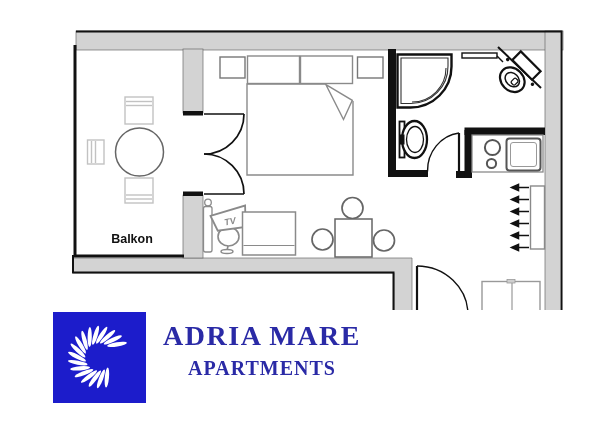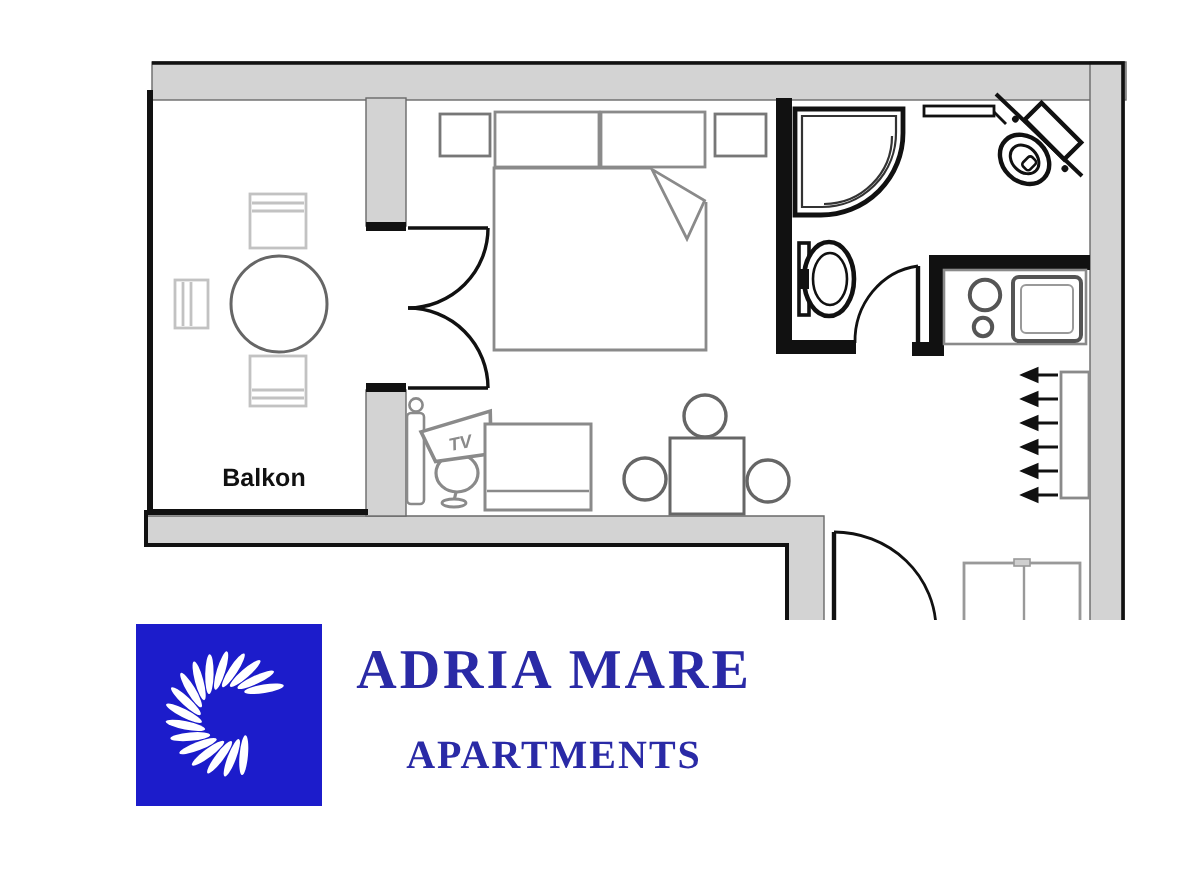--- a/index.html
+++ b/index.html
@@ -1,26 +1,26 @@
 <!DOCTYPE html>
 <html><head>
 <meta charset="utf-8">
 <style>
   html,body{margin:0;padding:0;background:#fff;}
   #stage{position:relative;width:600px;height:438px;background:#ffffff;overflow:hidden;
          font-family:"Liberation Sans",sans-serif;}
   #plan-svg{position:absolute;left:0;top:0;}
   .balkon-label{font-family:"Liberation Sans",sans-serif;font-size:12.5px;font-weight:bold;fill:#111;}
   .tv-label{font-family:"Liberation Sans",sans-serif;font-size:9px;font-weight:bold;font-style:italic;fill:#8a8a8a;}
-  #brand{position:absolute;left:68px;top:312px;width:500px;height:100px;}
+  #brand{position:absolute;left:53px;top:312px;width:500px;height:100px;}
   #brand-logo{position:absolute;left:0;top:0;}
   #brand-text{position:absolute;left:103px;top:10px;width:212px;text-align:center;
               font-family:"Liberation Serif",serif;color:#2a2aa6;}
   #brand-title{font-size:28px;font-weight:bold;letter-spacing:1.5px;line-height:1.0;white-space:nowrap;}
-  #brand-subtitle{font-size:20px;font-weight:bold;letter-spacing:1px;margin-top:17px;white-space:nowrap;}
+  #brand-subtitle{font-size:20px;font-weight:bold;letter-spacing:1px;margin-top:7px;white-space:nowrap;}
 </style>
 </head>
 <body>
 
 <div id="stage">
 
   <svg id="plan-svg" width="600" height="310" viewBox="0 0 600 310">
 
     <g fill="#d3d3d3" stroke="#6a6a6a" stroke-width="0.7">
       <rect x="76" y="31" width="487" height="19"></rect>

